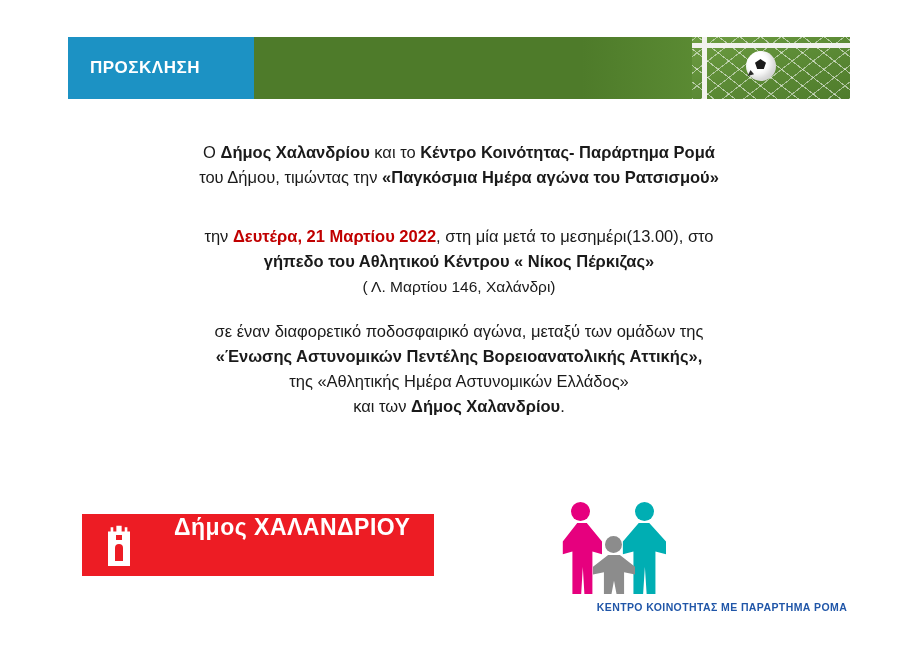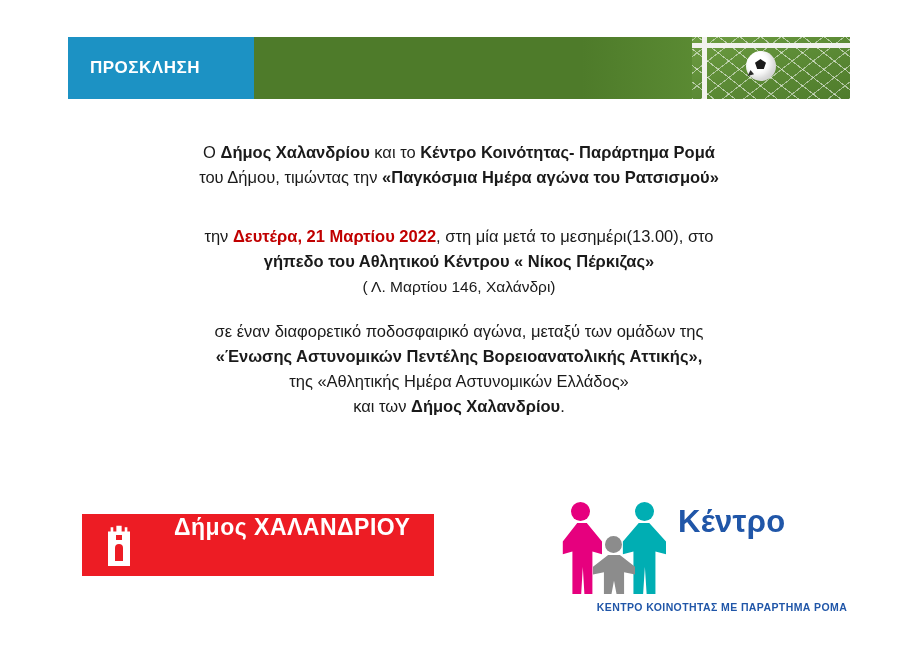--- a/index.html
+++ b/index.html
@@ -336,18 +336,17 @@
     <div class="fig fig-teal">
       <div class="head"></div>
       <div class="body"></div>
     </div>
     <div class="fig fig-grey">
       <div class="head"></div>
       <div class="body"></div>
     </div>
   </div>
   <div class="kk-title">
-    <div>Κέντρο</div>
   </div>
   <div class="kk-sub">
     <div>ΚΕΝΤΡΟ ΚΟΙΝΟΤΗΤΑΣ ΜΕ ΠΑΡΑΡΤΗΜΑ ΡΟΜΑ</div>
   </div>
 </div>
 
 </body></html>

